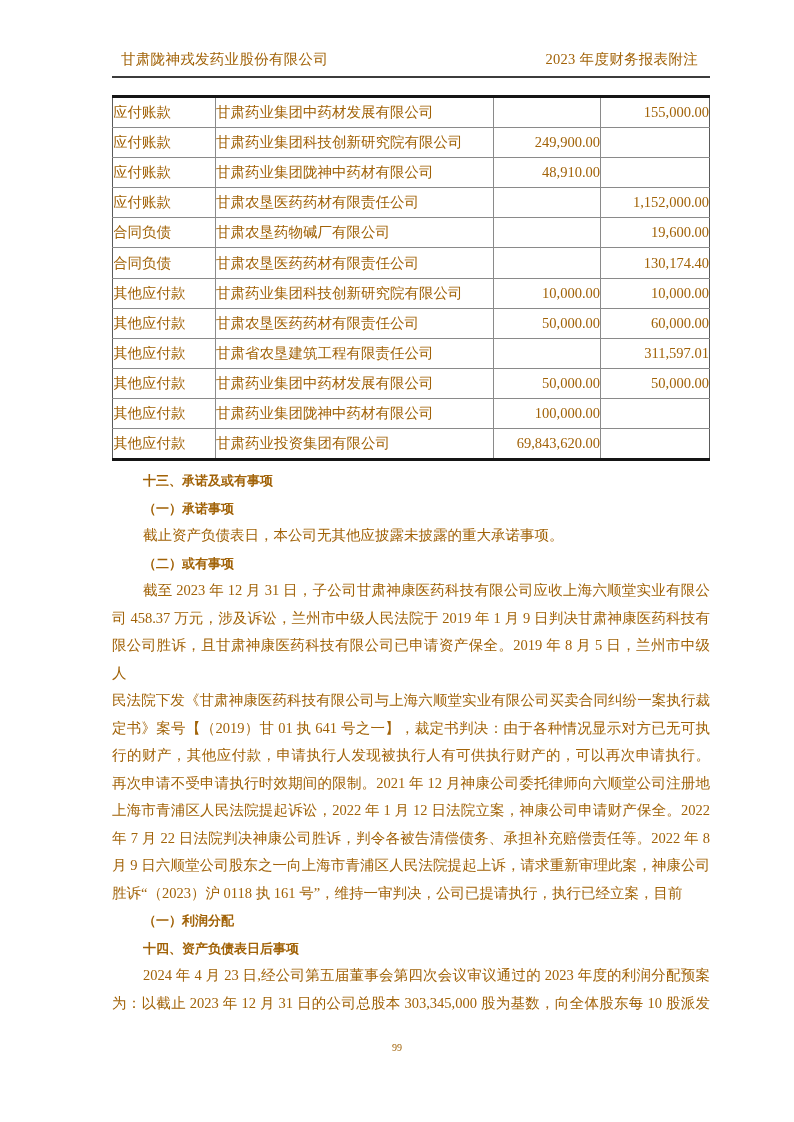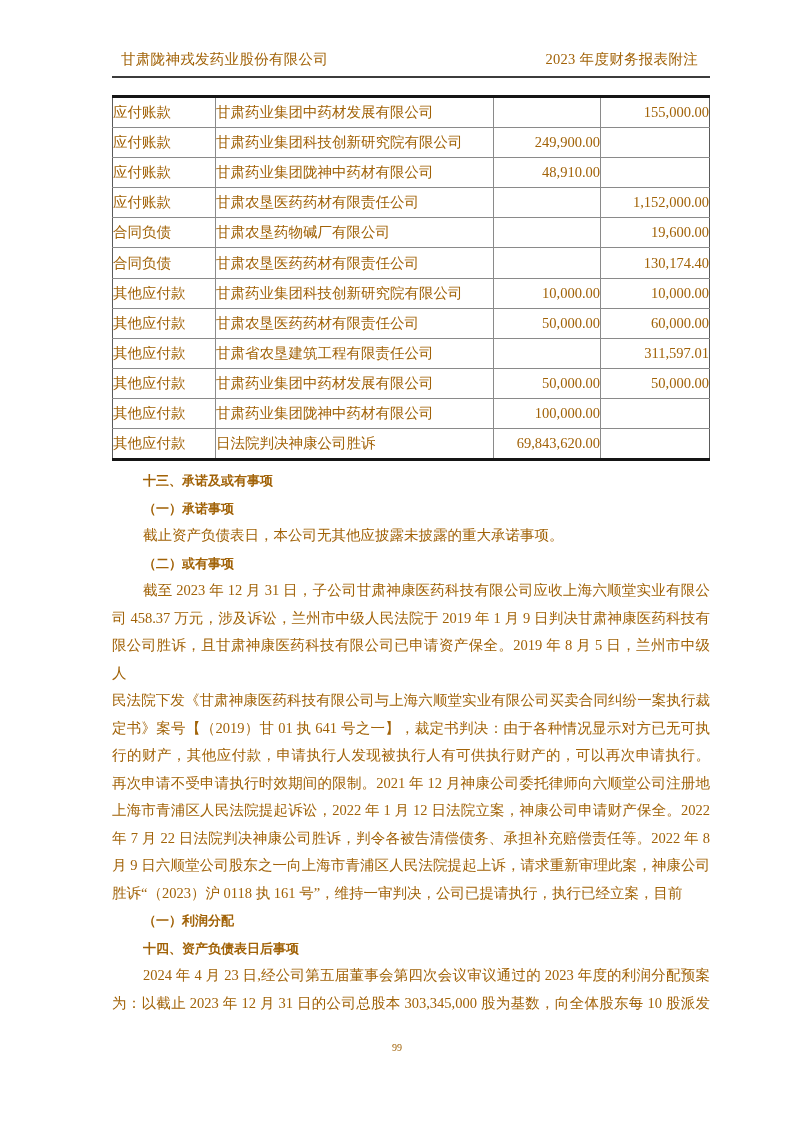--- a/index.html
+++ b/index.html
@@ -24,21 +24,21 @@
     font-size:14.5px;
   }
   .rp-table td {
     border:1px solid #8a8a8a; height:29.1px; padding:0; vertical-align:middle;
     overflow:hidden; white-space:nowrap;
   }
   .rp-table tr:first-child td { border-top:3px solid #151515; }
   .rp-table tr:last-child  td { border-bottom:3px solid #151515; }
   .rp-table td:first-child { border-left-color:#5a5a5a; }
   .rp-table td:last-child  { border-right-color:#5a5a5a; }
-  .c-item { padding-left:10px; }
+  .c-item { padding-left:10px;border-radius:9px; }
   .c-name { padding-left:11px; }
   .c-amt  { text-align:right; padding-right:6px;border-radius:13px; }
 
   
   .sections { margin-top:6px; font-size:14.5px; line-height:27.5px; }
   .h { font-weight:bold; text-indent:31px; font-size:13px; }
   .para .line { text-align:justify; text-align-last:justify; }
   .para .line:first-child { text-indent:31px; }
   .para .line:last-child  { text-align-last:left; }
   .para.cont .line:last-child { text-align-last:justify; }
@@ -139,21 +139,21 @@
 
   <tr>
     <td class="c-item">其他应付款</td>
     <td class="c-name">甘肃药业集团陇神中药材有限公司</td>
     <td class="c-amt">100,000.00</td>
     <td class="c-amt"></td>
   </tr>
 
   <tr>
     <td class="c-item">其他应付款</td>
-    <td class="c-name">日法院判决神康公司胜诉</td>
+    <td class="c-name">甘肃药业投资集团有限公司</td>
     <td class="c-amt">69,843,620.00</td>
     <td class="c-amt"></td>
   </tr>
 </tbody>
     </table>
 
     <div class="sections">
       <div class="h">十三、承诺及或有事项</div>
       <div class="h">（一）承诺事项</div>
       <div class="para">

